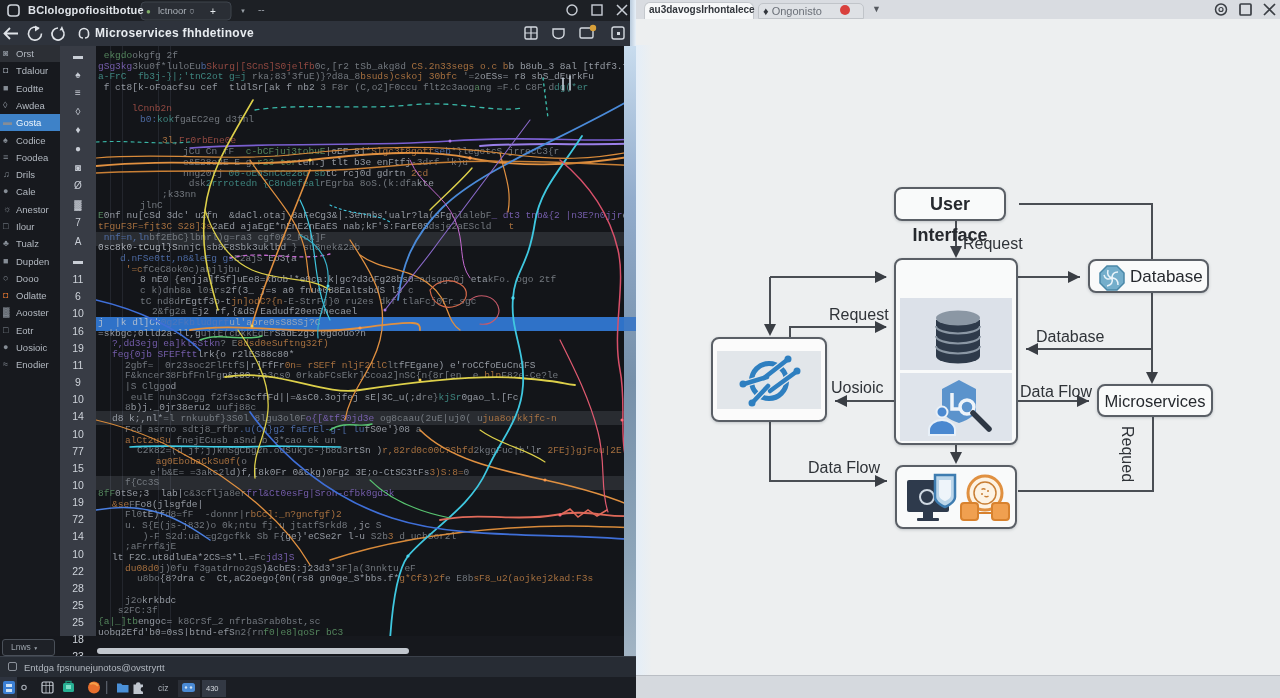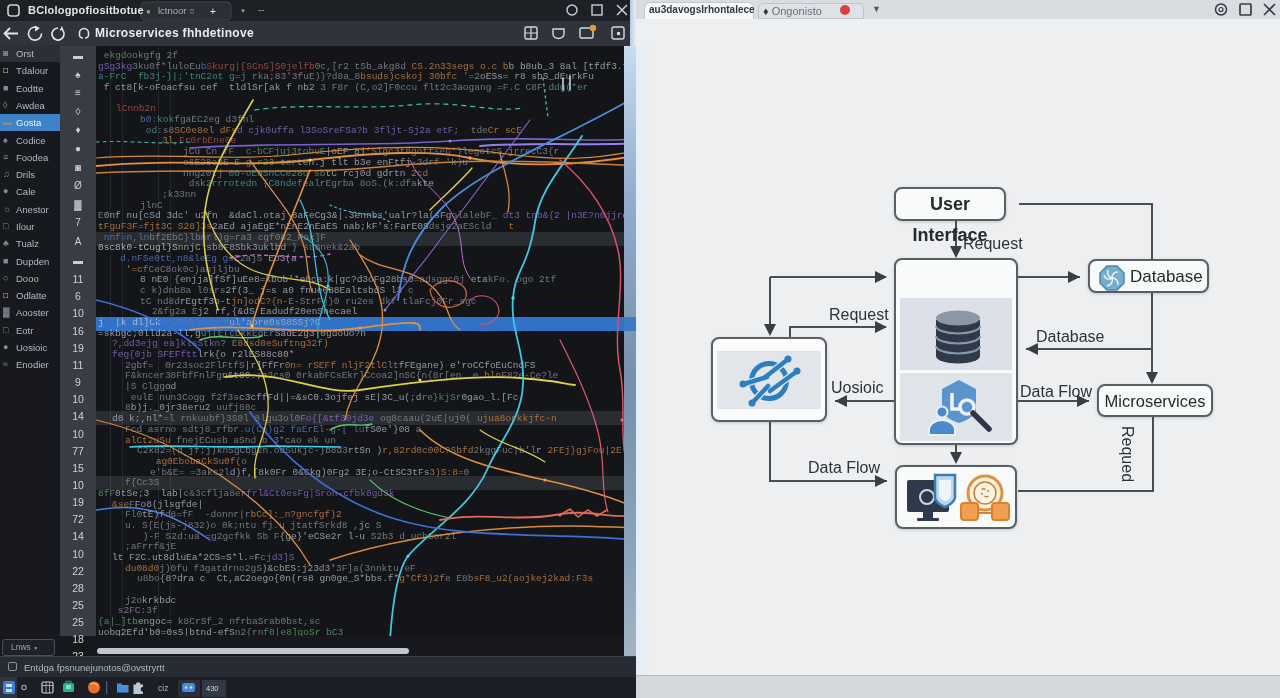--- a/index.html
+++ b/index.html
@@ -135,23 +135,22 @@
     <div class="band" style="top:186px;height:14px"></div>
     <div id="bluerow"></div>
     <div class="band" style="top:365px;height:14px"></div>
     <div class="band" style="top:430px;height:14px"></div>
     <div style="position:absolute;left:0;top:0;width:540px;height:590px;overflow:hidden">
       <div style="position:absolute;left:0;top:-46px;width:540px;height:698px">
 <div class="crow" style="left:2px;top:50.0px"><span style="color:#5f9868"> ekgdo</span><span style="color:#82888f">okgfg 2f</span></div>
 <div class="crow" style="left:2px;top:60.7px"><span style="color:#8468c2">gSg3kg</span><span style="color:#82888f">3ku0f*luloEu</span><span style="color:#5577b8">b</span><span style="color:#a85248">Skurg|[SCnS]S0jelfb</span><span style="color:#82888f">0c,[r2 tSb_akg8d</span><span style="color:#bf7f45"> CS.2n33segs o.c b</span><span style="color:#a9afb8">b b8ub_3 8al [tfdf3.f</span></div>
 <div class="crow" style="left:2px;top:71.4px"><span style="color:#459890">a-FrC  fb3j-}|;'tnC2ot g=j</span><span style="color:#82888f"> rka;83'3fuE)}?d8a_8</span><span style="color:#bf7f45">bsuds)cskoj 30bfc </span><span style="color:#82888f">'=2</span><span style="color:#a9afb8">oESs= r8 sbS_dEurkFu</span></div>
 <div class="crow" style="left:2px;top:82.0px"><span style="color:#a9afb8"> f ct8[k-oFoacfsu cef  tldlSr[ak f nb2</span><span style="color:#82888f"> 3 F8r (C,o2]F0ccu flt2c3aog</span><span style="color:#5f9868">a</span><span style="color:#82888f">ng =F.C C8F,d</span><span style="color:#459890">dg(*er </span></div>
-<div class="crow" style="left:20px;top:103.4px"><span style="color:#a85248">lCnnb2n</span></div>
+<div class="crow" style="left:36px;top:103.4px"><span style="color:#a85248">lCnnb2n</span></div>
 <div class="crow" style="left:44px;top:114.1px"><span style="color:#5577b8">b0:</span><span style="color:#459890">kok</span><span style="color:#82888f">fgaEC2eg d3fnl</span></div>
-<div class="crow" style="left:44px;top:124.8px"><span style="color:#459890"> od</span><span style="color:#82888f">:s</span><span style="color:#bf7f45">8SC0e8el dFs</span><span style="color:#8468c2">d cjk0uffa l3SoSreFSa?b 3fljt-Sj2a etF</span><span style="color:#82888f">;  tde</span><span style="color:#bf7f45">Cr scE </span></div>
 <div class="crow" style="left:66px;top:135.4px"><span style="color:#bf7f45">3l</span><span style="color:#a85248">,Fr0rbEne0e</span></div>
 <div class="crow" style="left:87px;top:146.1px"><span style="color:#82888f">jCu Cn fF</span><span style="color:#5f9868">  c-bCFjuj3tobuE</span><span style="color:#a9afb8">|oEF 8j*</span><span style="color:#bf7f45">Slgc3t8goff</span><span style="color:#5577b8">seb</span><span style="color:#82888f">*}legotcS jrrecC3{r</span></div>
 <div class="crow" style="left:87px;top:156.8px"><span style="color:#82888f">e&amp;E28o2E E g</span><span style="color:#5f9868">,r23 tor</span><span style="color:#a9afb8">ten.j tlt b3e enFtfj</span><span style="color:#82888f">-3drf 'k)u</span></div>
 <div class="crow" style="left:87px;top:167.5px"><span style="color:#82888f">nng20tj </span><span style="color:#459890">00-oE0SnCCe28o sb</span><span style="color:#a9afb8">tC rcj0d gdrtn</span><span style="color:#bf7f45"> 2cd</span></div>
 <div class="crow" style="left:87px;top:178.2px"><span style="color:#82888f"> dsk</span><span style="color:#459890">2rrrotedn {C8ndefeal</span><span style="color:#82888f">rEgrba 8oS.(k:dfa</span><span style="color:#a9afb8">kte</span></div>
 <div class="crow" style="left:66px;top:188.8px"><span style="color:#82888f">;k33nn</span></div>
 <div class="crow" style="left:44px;top:199.5px"><span style="color:#82888f">jlnC</span></div>
 <div class="crow" style="left:2px;top:210.2px"><span style="color:#5f9868">E</span><span style="color:#a9afb8">0nf nu[cSd 3dc' u2fn  &amp;daCl.otaj 8aFeCg3&amp;|.3ennbs'ualr?la(sFg</span><span style="color:#82888f">olalebF</span><span style="color:#8468c2">_ dt3 tnb&amp;{2 |n3E?n0jjr</span><span style="color:#a9afb8">d</span></div>
 <div class="crow" style="left:2px;top:220.9px"><span style="color:#bf7f45">tFguF3F=fjt3C S28]3s</span><span style="color:#a9afb8">2aEd ajaEgE*nEnE2nEaES nab;kF's:FarE0S</span><span style="color:#82888f">dsje2aEScld  </span><span style="color:#bf7f45"> t</span></div>
 <div class="crow" style="left:2px;top:231.6px"><span style="color:#5577b8"> nnf=n,ln</span><span style="color:#82888f">bf2EbC}lbnrl)g=ra3 cgf082_Fok]F</span></div>

